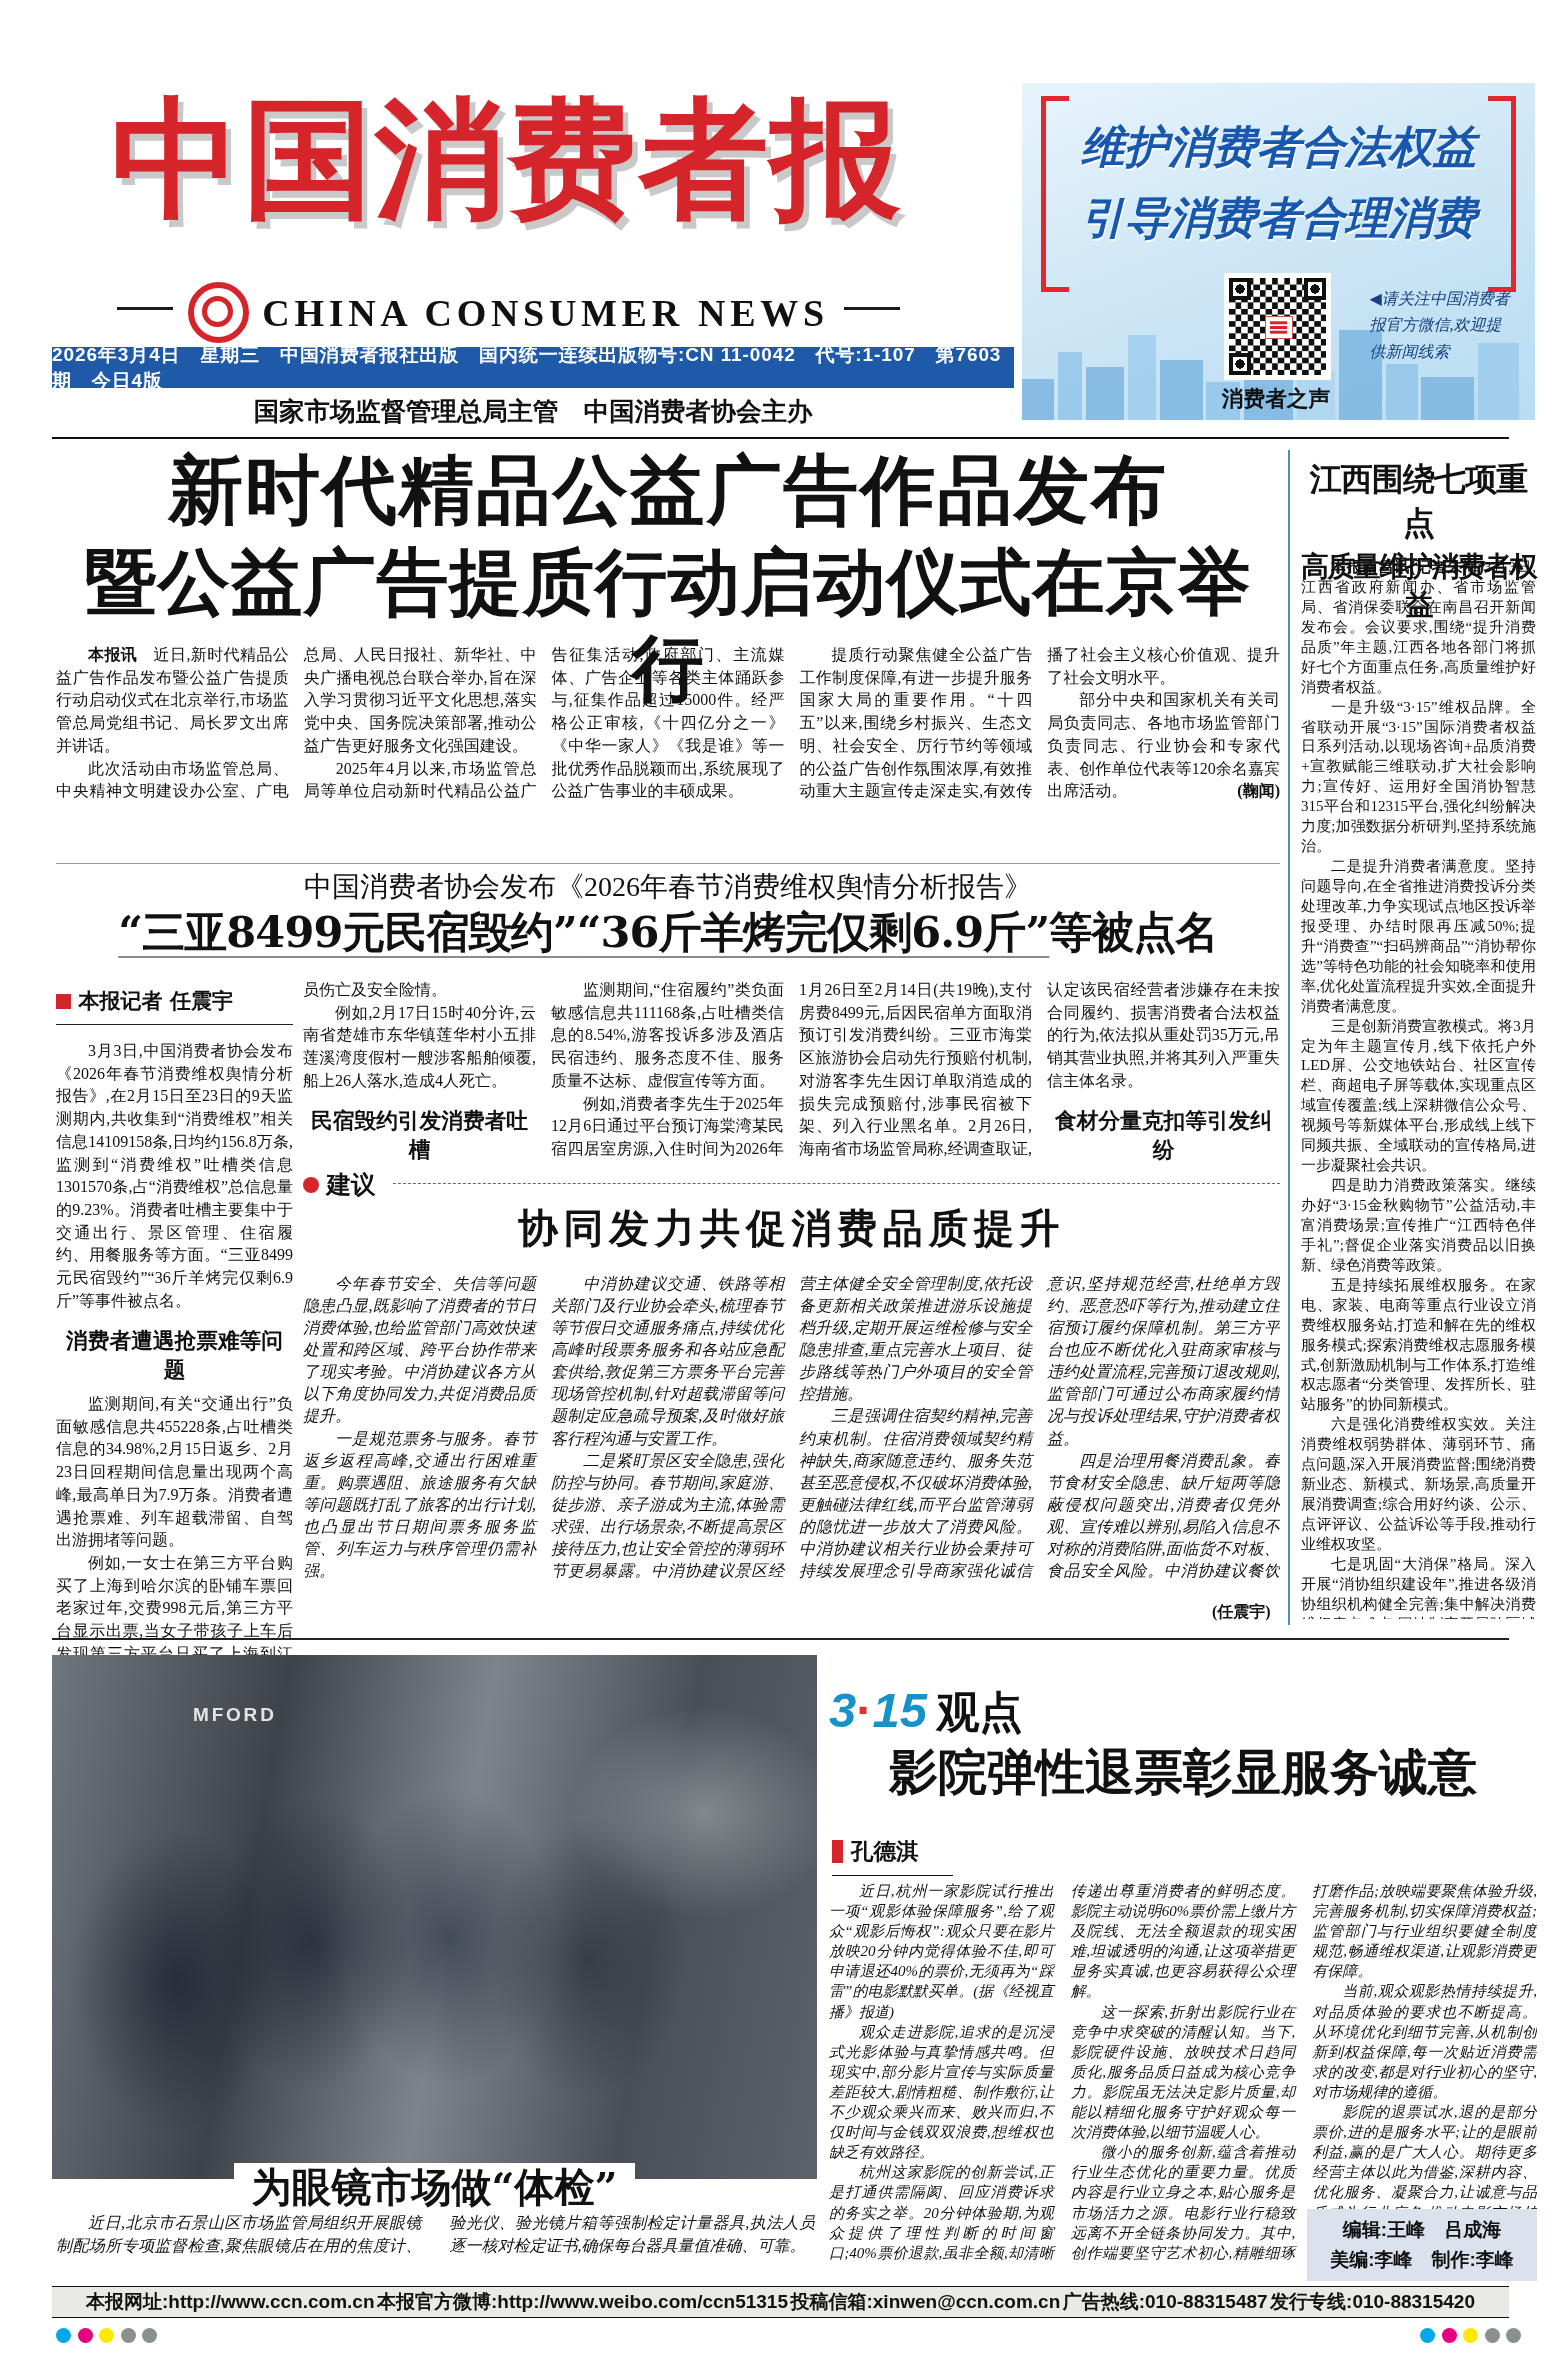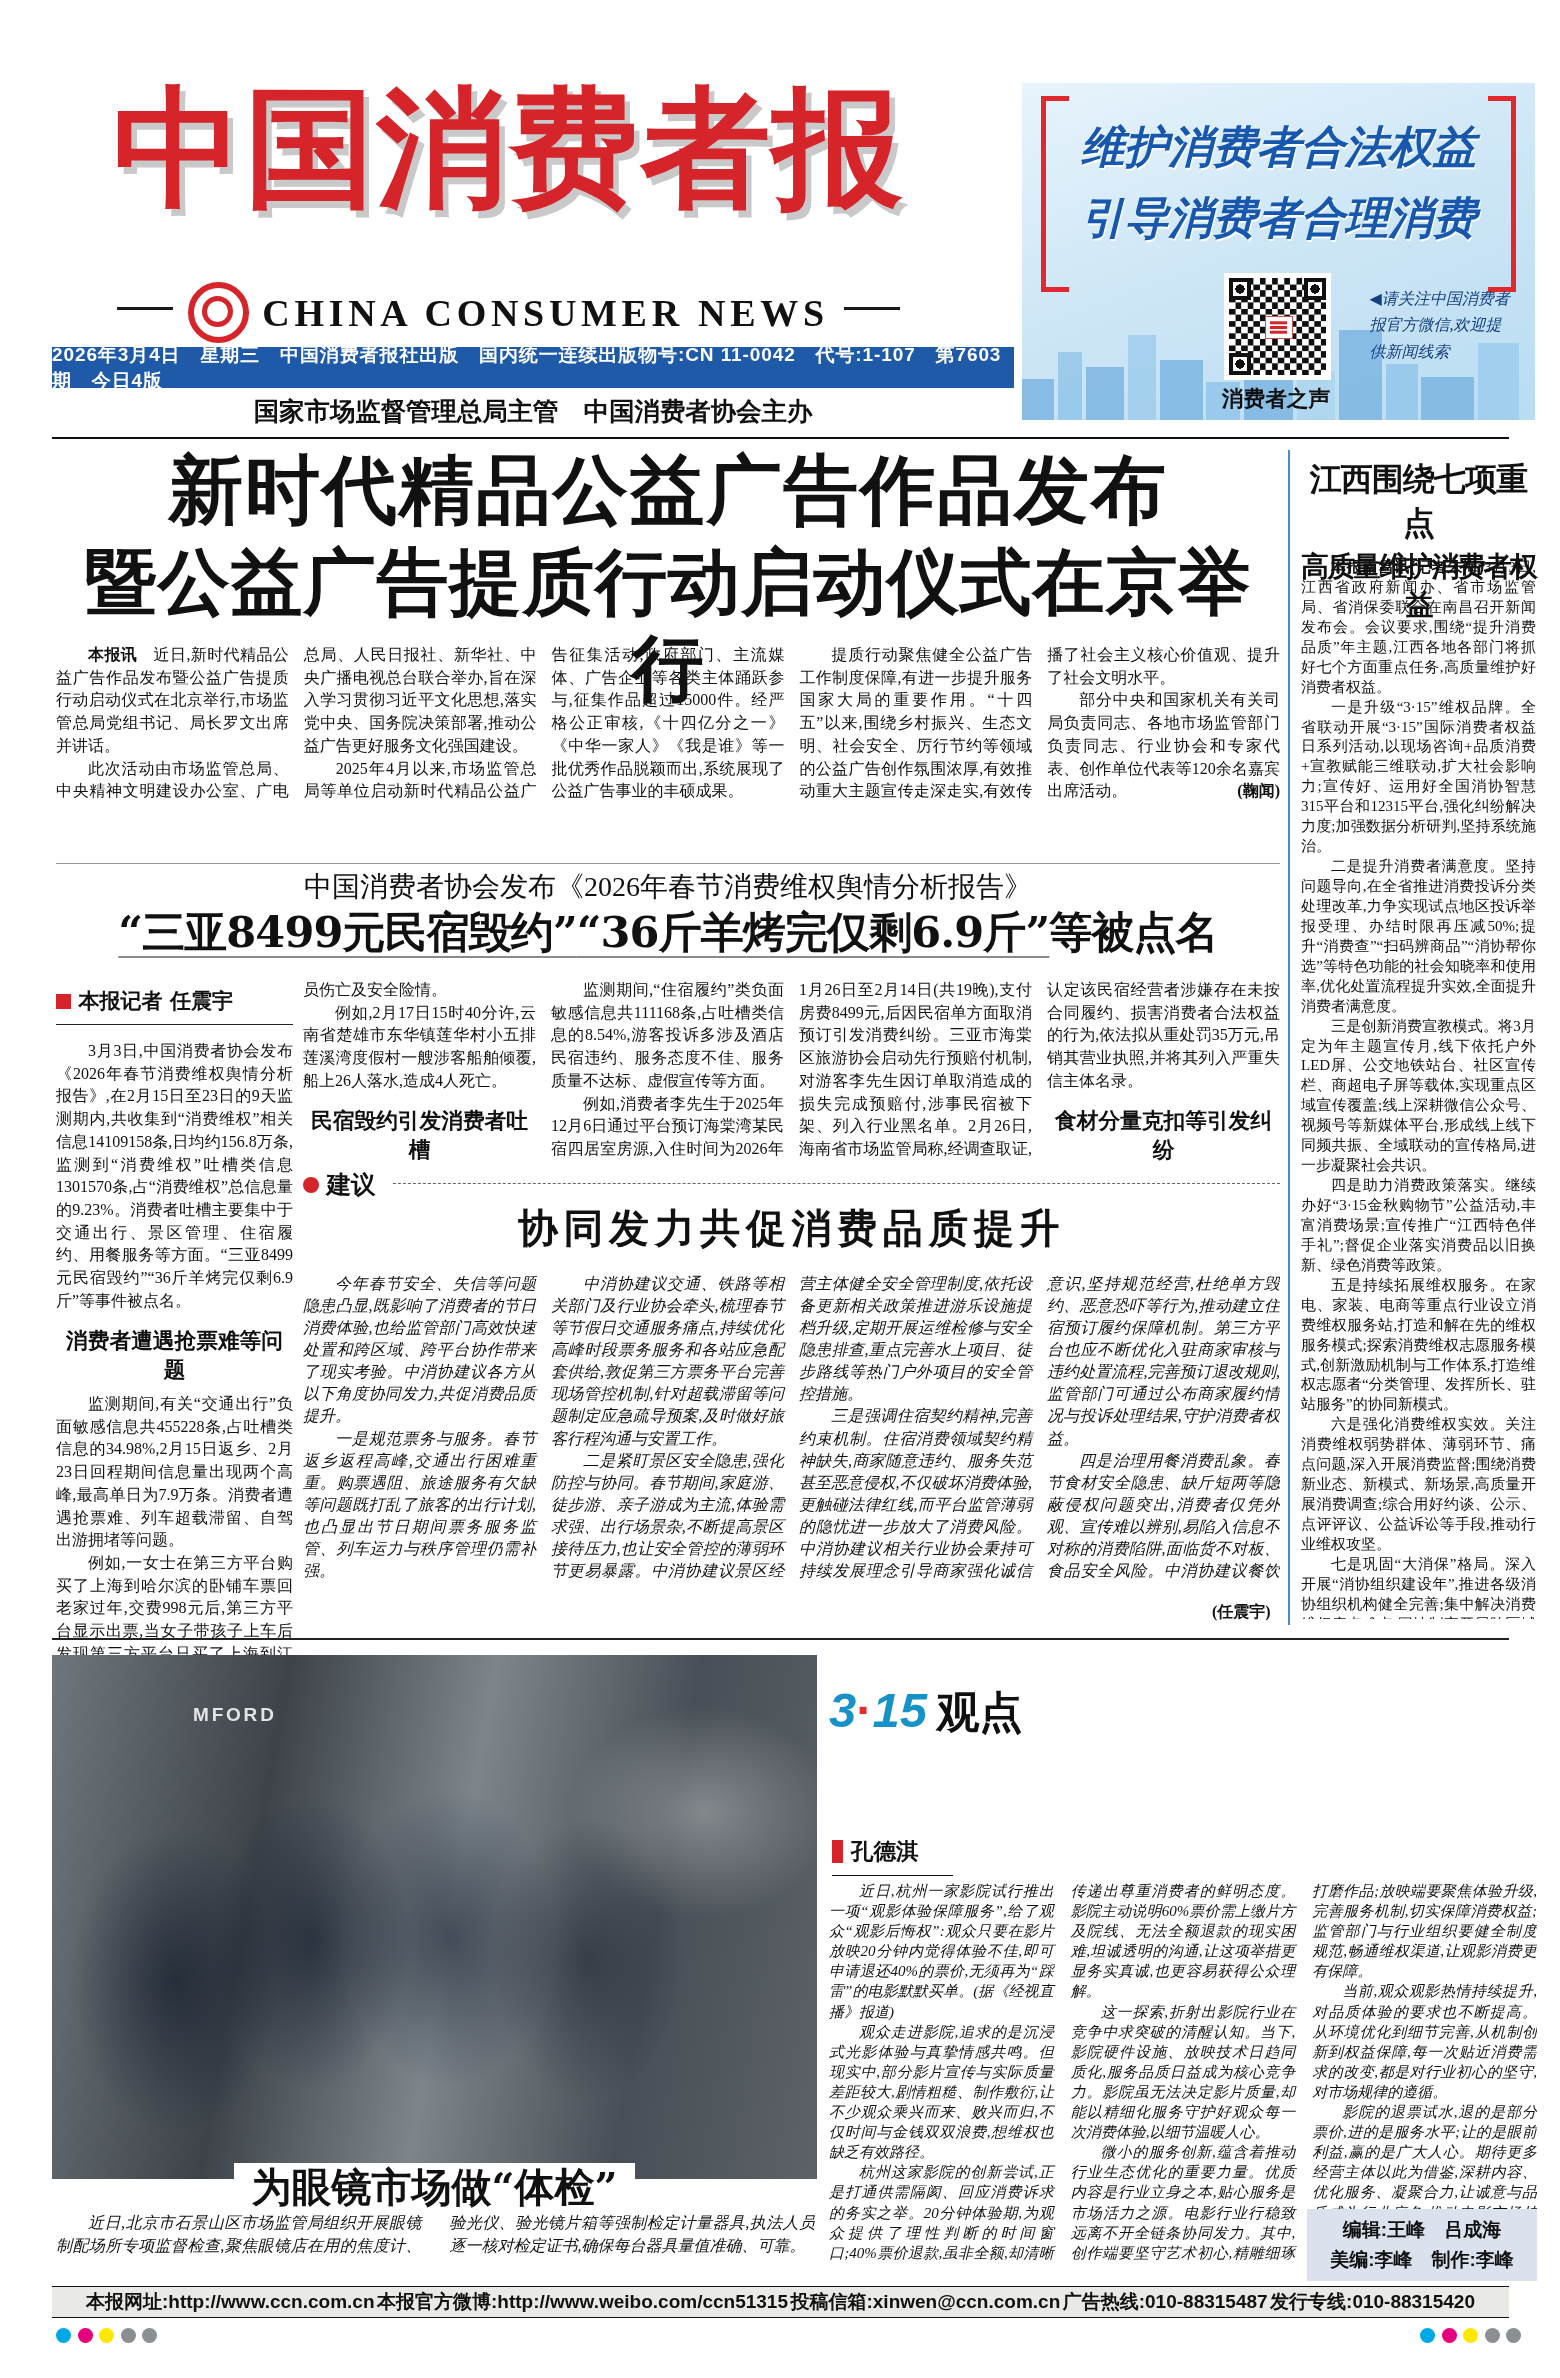--- a/index.html
+++ b/index.html
@@ -1,20 +1,20 @@
 <!DOCTYPE html>
 <html style="font-size:15px"><head>
 <meta charset="utf-8">
 <style>
   html,body{margin:0;padding:0;background:#fff;}
   #page{position:relative;width:1560px;height:2379px;background:#fff;overflow:hidden;
         font-family:"Liberation Serif","DejaVu Serif",serif;color:#111;}
   .abs{position:absolute;}
   
-  .logo-cn{left:111px;top:68px;width:795px;text-align:center;font-family:Liberation Mono, monospace;
+  .logo-cn{left:111px;top:68px;width:795px;text-align:left;font-family:Liberation Sans, sans-serif;
            font-weight:900;font-size:130px;line-height:1.4;color:#d6252a;letter-spacing:1.9px;
            text-shadow:5.6px 6.6px 0 #c9c9c9;}
   .en-row{left:111px;top:282px;width:795px;height:53px;}
   .en-line{position:absolute;left:5.6px;right:5.6px;top:25.4px;height:2.8px;background:#1a1a1a;}
   .en-center{position:relative;z-index:1;display:flex;justify-content:center;align-items:center;gap:13px;
              width:max-content;margin:0 auto;background:#fff;padding:0 15px;}
   .ring{width:49px;height:49px;border:6.6px solid #d6252a;border-radius:50%;position:relative;background:#fff;}
   .ring .inner{position:absolute;left:7.5px;top:7.5px;width:21px;height:21px;border:5.6px solid #d6252a;border-radius:50%;}
   .en-title{font-family:"Liberation Serif",serif;font-weight:bold;font-size:38px;letter-spacing:4.7px;color:#111;}
   .date-bar{left:52px;top:347px;width:962px;height:41px;background:#1e5aa8;color:#fff;
@@ -265,20 +265,21 @@
     <div>
         <p class="bp">近日,北京市石景山区市场监管局组织开展眼镜制配场所专项监督检查,聚焦眼镜店在用的焦度计、验光仪、验光镜片箱等强制检定计量器具,执法人员逐一核对检定证书,确保每台器具量值准确、可靠。</p>
       </div>
 
   </div>
 
   <div class="abs op-badge">
     <span class="num"><span>3</span><em>·</em><span>15</span></span>
     <span class="word">观点</span>
   </div>
+  <div class="abs op-h">影院弹性退票彰显服务诚意</div>
   <div class="abs op-byline">
     <span class="red-sq"></span>
     <b>孔德淇</b>
   </div>
   <div class="abs op-body">
       <p class="bp">近日,杭州一家影院试行推出一项“观影体验保障服务”,给了观众“观影后悔权”:观众只要在影片放映20分钟内觉得体验不佳,即可申请退还40%的票价,无须再为“踩雷”的电影默默买单。(据《经视直播》报道)</p>
       <p class="bp">观众走进影院,追求的是沉浸式光影体验与真挚情感共鸣。但现实中,部分影片宣传与实际质量差距较大,剧情粗糙、制作敷衍,让不少观众乘兴而来、败兴而归,不仅时间与金钱双双浪费,想维权也缺乏有效路径。</p>
       <p class="bp">杭州这家影院的创新尝试,正是打通供需隔阂、回应消费诉求的务实之举。20分钟体验期,为观众提供了理性判断的时间窗口;40%票价退款,虽非全额,却清晰传递出尊重消费者的鲜明态度。影院主动说明60%票价需上缴片方及院线、无法全额退款的现实困难,坦诚透明的沟通,让这项举措更显务实真诚,也更容易获得公众理解。</p>
       <p class="bp">这一探索,折射出影院行业在竞争中求突破的清醒认知。当下,影院硬件设施、放映技术日趋同质化,服务品质日益成为核心竞争力。影院虽无法决定影片质量,却能以精细化服务守护好观众每一次消费体验,以细节温暖人心。</p>
       <p class="bp">微小的服务创新,蕴含着推动行业生态优化的重要力量。优质内容是行业立身之本,贴心服务是市场活力之源。电影行业行稳致远离不开全链条协同发力。其中,创作端要坚守艺术初心,精雕细琢打磨作品;放映端要聚焦体验升级,完善服务机制,切实保障消费权益;监管部门与行业组织要健全制度规范,畅通维权渠道,让观影消费更有保障。</p>

